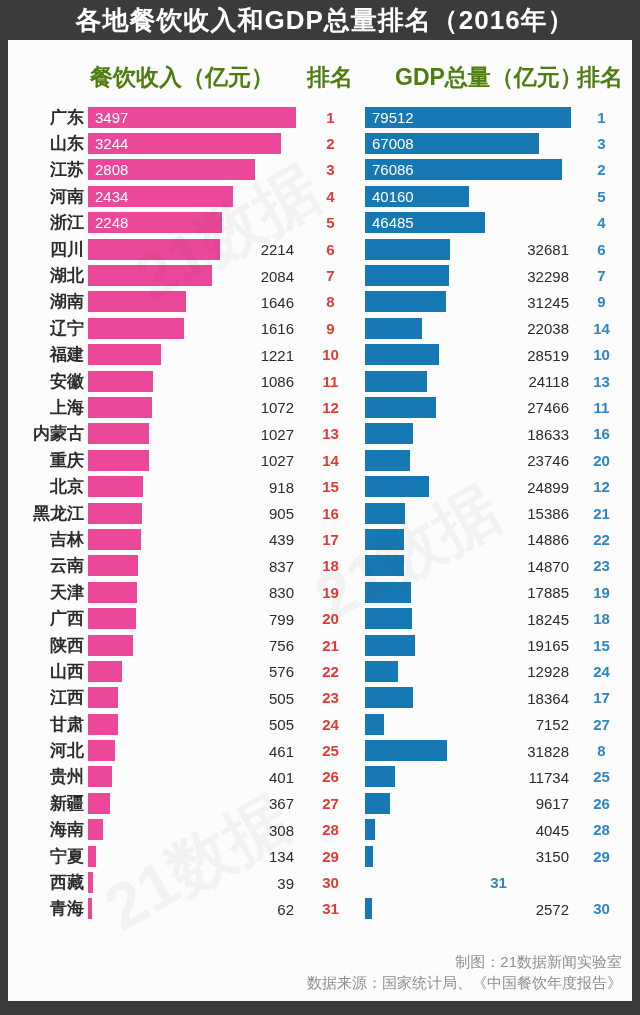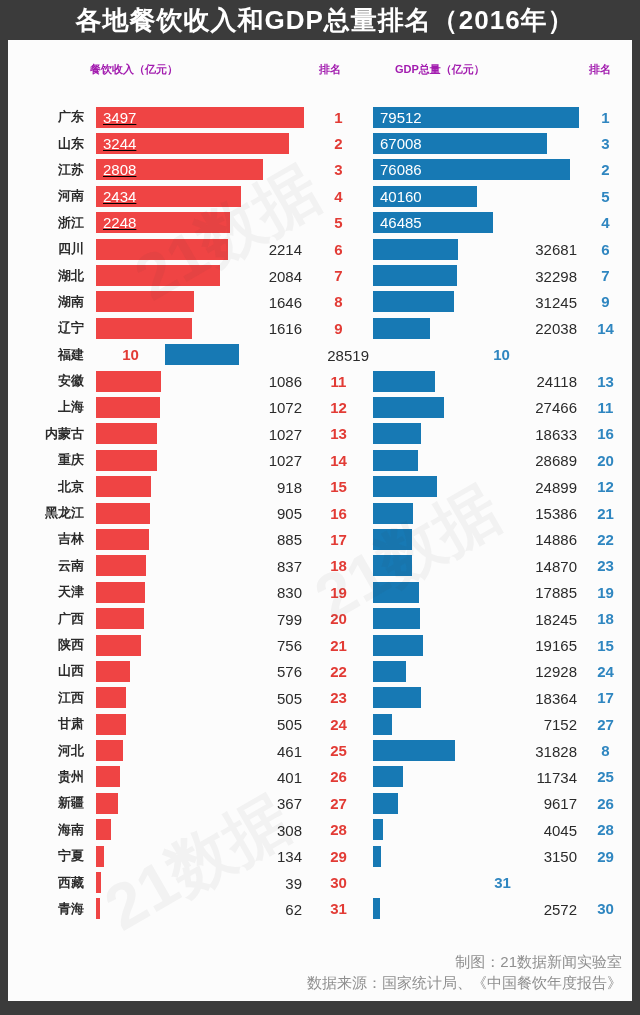--- a/index.html
+++ b/index.html
@@ -22,36 +22,36 @@
   }
   .watermark {
     position:absolute; font-size:64px; font-weight:bold;
     color:rgba(60,60,60,0.05); transform:rotate(-30deg);
     white-space:nowrap; pointer-events:none; z-index:5;
   }
   .wm1 { top:150px; left:120px; }
   .wm2 { top:470px; left:300px; }
   .wm3 { top:780px; left:90px; }
   .headers { position:absolute; top:22px; left:0; right:0; height:22px;
-    font-size:11px; font-weight:bold; color:#a21caf; }
+    font-size:23px; font-weight:bold; color:#4d7c0f; }
   .h-income { position:absolute; left:82px; }
   .h-rank1  { position:absolute; left:290px; width:64px; text-align:center; }
   .h-gdp    { position:absolute; left:357px;margin-left:30px; }
   .h-rank2  { position:absolute; left:560px; width:64px; text-align:center; }
   .rows { position:absolute; top:64px; left:0; right:0; }
   .row { display:flex; align-items:center; height:26.4px; }
   .prov {
-    width:76px; text-align:right; padding-right:12px; flex:0 0 auto;
-    font-size:13px; font-weight:bold; color:#2b2b2b; white-space:nowrap;
+    width:76px; text-align:right; padding-right:4px; flex:0 0 auto;
+    font-size:17px; font-weight:bold; color:#2b2b2b; white-space:nowrap;
   }
   .cell { position:relative; height:21px; flex:0 0 auto; }
   .red-cell  { width:208px; }
   .blue-cell { width:206px; }
   .bar { height:21px; min-width:2px; }
-  .red-bar  { background:#ef4444;text-decoration:underline; }
+  .red-bar  { background:#ec4899; }
   .blue-bar { background:#1779b4; }
   .inval {
     color:#ffffff; font-size:15px; line-height:21px; padding-left:7px;
     display:block; white-space:nowrap;
   }
   .outval {
     position:absolute; right:2px; top:50%; transform:translateY(-50%);
     font-size:15px; color:#2b2b2b; white-space:nowrap;
   }
   .rank { font-size:15px; font-weight:bold; text-align:center; flex:0 0 auto; }
@@ -202,20 +202,24 @@
         </div>
         <span class="rank red-rank">9</span>
         <div class="cell blue-cell">
           <div class="bar blue-bar" style="width:27.72%"></div>
           <span class="outval">22038</span>
         </div>
         <span class="rank blue-rank">14</span>
       </div>
       <div class="row">
         <span class="prov">福建</span>
+        <div class="cell red-cell">
+          <div class="bar red-bar" style="width:34.92%"></div>
+          <span class="outval">1221</span>
+        </div>
         <span class="rank red-rank">10</span>
         <div class="cell blue-cell">
           <div class="bar blue-bar" style="width:35.87%"></div>
           <span class="outval">28519</span>
         </div>
         <span class="rank blue-rank">10</span>
       </div>
       <div class="row">
         <span class="prov">安徽</span>
         <div class="cell red-cell">
@@ -257,21 +261,21 @@
       </div>
       <div class="row">
         <span class="prov">重庆</span>
         <div class="cell red-cell">
           <div class="bar red-bar" style="width:29.37%"></div>
           <span class="outval">1027</span>
         </div>
         <span class="rank red-rank">14</span>
         <div class="cell blue-cell">
           <div class="bar blue-bar" style="width:22.08%"></div>
-          <span class="outval">28689</span>
+          <span class="outval">23746</span>
         </div>
         <span class="rank blue-rank">20</span>
       </div>
       <div class="row">
         <span class="prov">北京</span>
         <div class="cell red-cell">
           <div class="bar red-bar" style="width:26.25%"></div>
           <span class="outval">918</span>
         </div>
         <span class="rank red-rank">15</span>
@@ -291,21 +295,21 @@
         <div class="cell blue-cell">
           <div class="bar blue-bar" style="width:19.35%"></div>
           <span class="outval">15386</span>
         </div>
         <span class="rank blue-rank">21</span>
       </div>
       <div class="row">
         <span class="prov">吉林</span>
         <div class="cell red-cell">
           <div class="bar red-bar" style="width:25.31%"></div>
-          <span class="outval">885</span>
+          <span class="outval">439</span>
         </div>
         <span class="rank red-rank">17</span>
         <div class="cell blue-cell">
           <div class="bar blue-bar" style="width:18.72%"></div>
           <span class="outval">14886</span>
         </div>
         <span class="rank blue-rank">22</span>
       </div>
       <div class="row">
         <span class="prov">云南</span>

